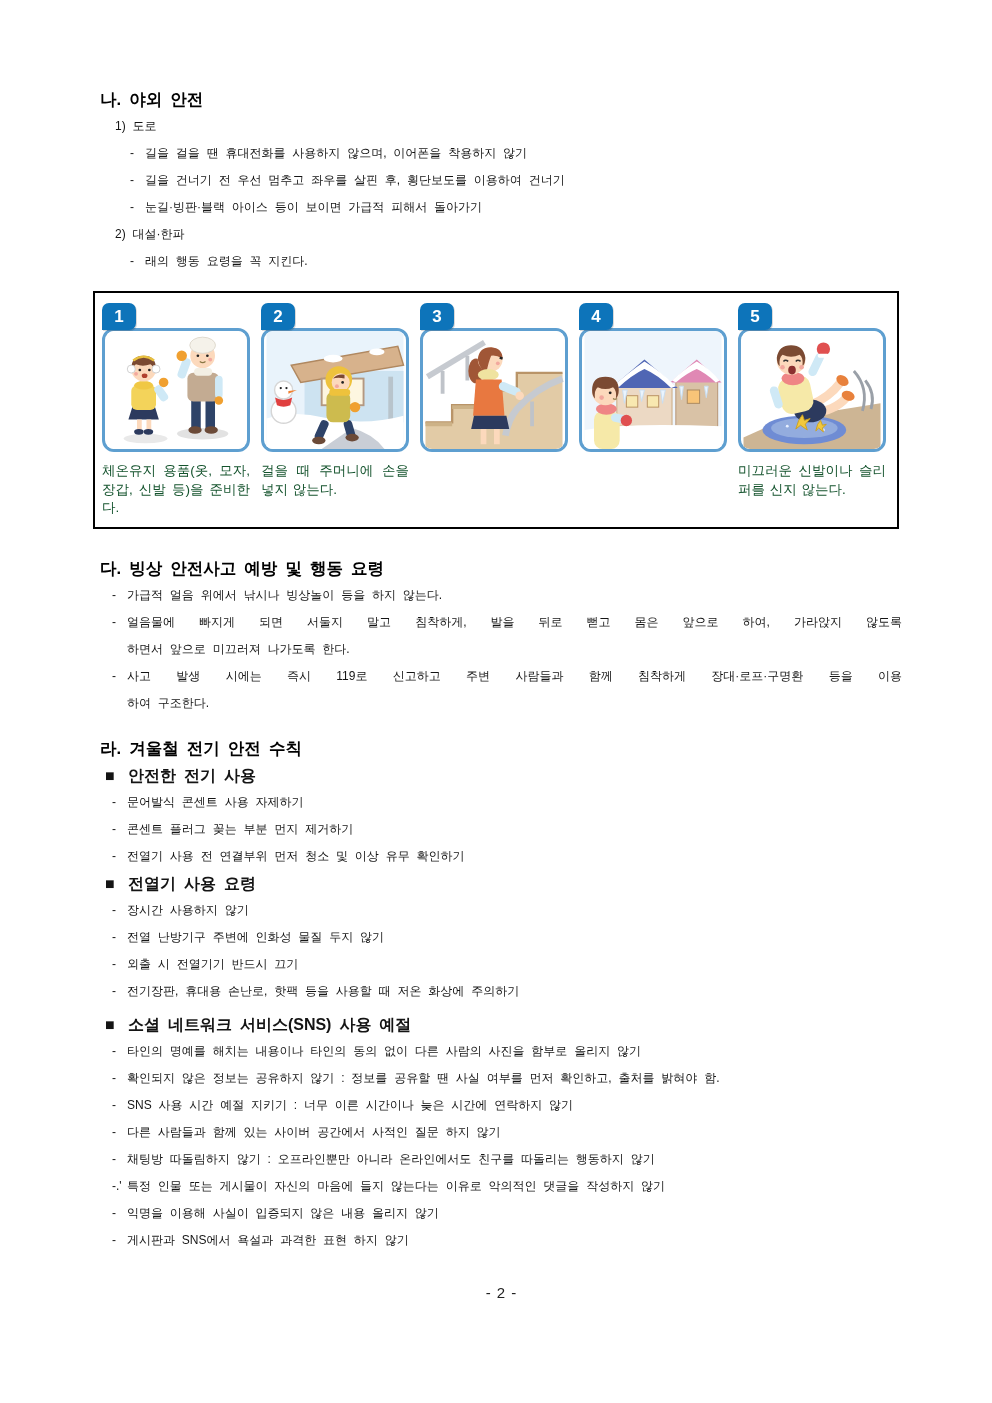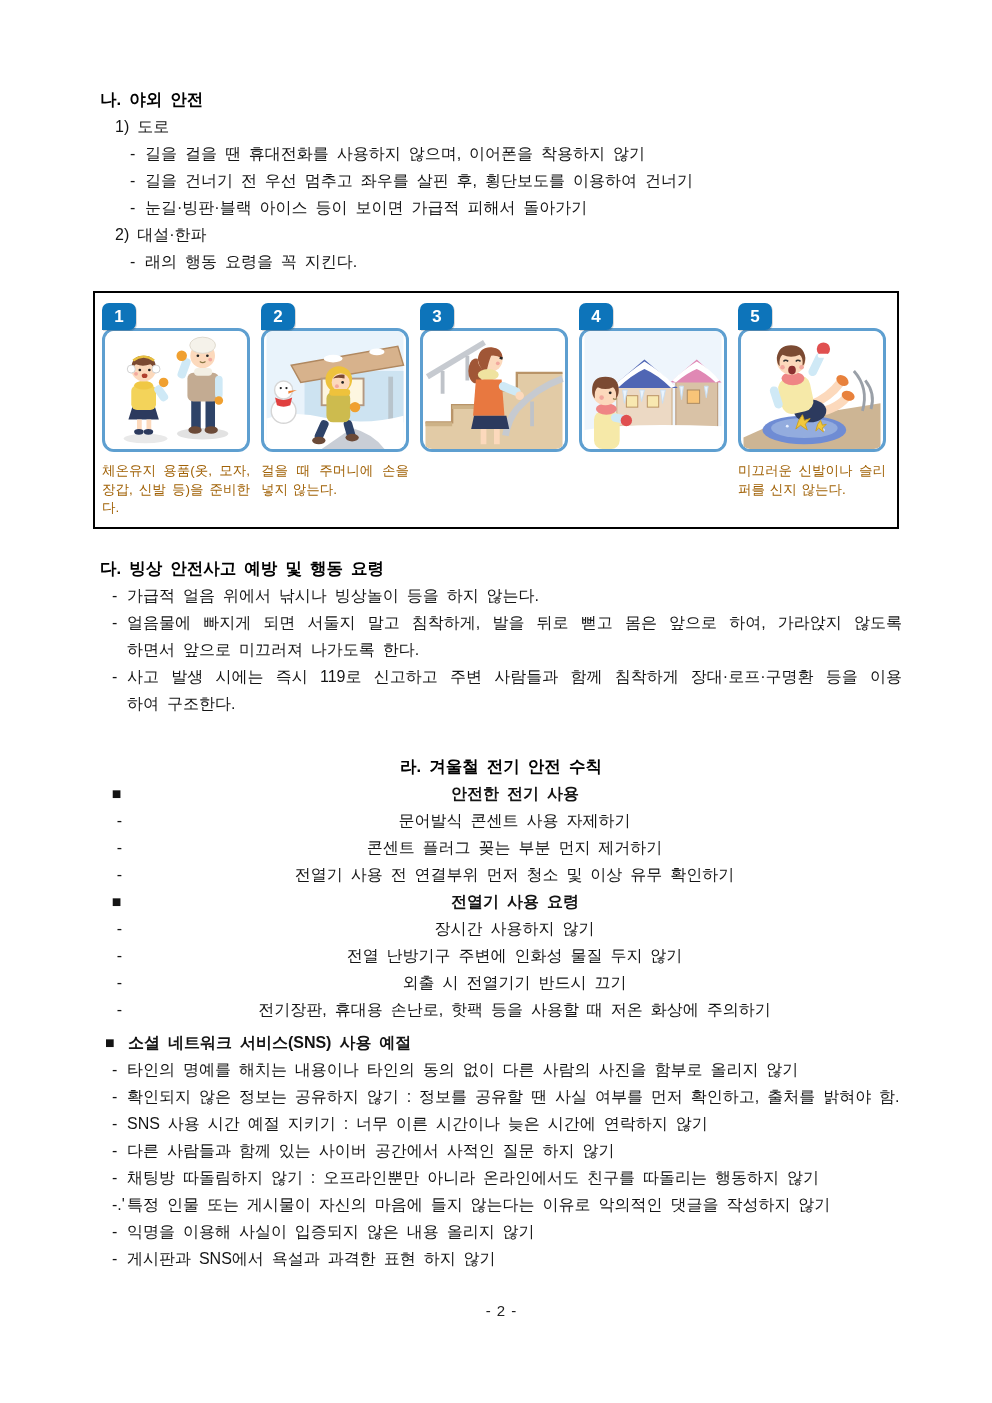--- a/index.html
+++ b/index.html
@@ -2,21 +2,21 @@
 <html lang="ko"><head>
 <meta charset="utf-8">
 <style>
   * { margin:0; padding:0; box-sizing:border-box; }
   html,body { width:992px; height:1403px; background:#ffffff; overflow:hidden; }
   body { font-family:"Liberation Sans","DejaVu Sans",sans-serif; color:#141414; position:relative; }
   .doc { position:absolute; left:100px; top:86px; width:802px; }
 
   .sec-title { font-size:16.5px; font-weight:bold; line-height:27px; word-spacing:3.5px; color:#000000; }
 
-  .block { display:flex; font-size:16px; line-height:27px; word-spacing:3.5px; }
+  .block { display:flex; font-size:12px; line-height:27px; word-spacing:3.5px; }
   .block .marker { flex:none; white-space:nowrap; }
   .block .lines { flex:1; min-width:0; }
   .b-num { margin-left:15px; }
   .b-sub { margin-left:5px; font-weight:bold; font-size:16px; }
   .b-sub .marker { width:23px; }
   .b-dash .marker { width:15px; }
   .b-dash.ind1 { margin-left:12px; }
   .b-dash.ind2 { margin-left:30px; }
   .line.fill { text-align-last:justify; text-align:justify; }
 
@@ -24,25 +24,25 @@
   .figurebox { width:806px; height:238px; margin:16px 0 26px -7px; border:2px solid #000;
                background:#fff; display:flex; gap:11px; padding:10px 4px 0 7px; }
   .panel { width:148px; flex:none; position:relative; }
   .num-badge { position:relative; z-index:2; width:34px; height:27px; background:#0d74ba;
                border-radius:7px 7px 7px 0; color:#fff; font-weight:bold; font-size:17px;
                display:flex; align-items:center; justify-content:center;
                box-shadow:1px 1px 0 rgba(0,0,0,.15); }
   .card { height:124px; margin-top:-2px; border:3px solid #5e9fd0; border-radius:12px;
           overflow:hidden; background:#fff; }
   .card svg { display:block; width:100%; height:100%; }
-  .caption { margin-top:10px; font-size:13.5px; line-height:18.5px; color:#a16207;
+  .caption { margin-top:10px; font-size:13.5px; line-height:18.5px; color:#14532d;
              text-align:justify; word-break:break-all; word-spacing:1px; }
 
   .sec--ice { margin-top:4px; }
-  .sec--electric { margin-top:36px;text-align:center; }
+  .sec--electric { margin-top:18px; }
   .sec--sns { margin-top:6px; }
   .page-num { margin-top:30px; text-align:center; font-size:15px; word-spacing:2px; color:#222; }
 </style>
 </head>
 <body>
 
 <div class="doc">
 
   <section class="sec sec--outdoor">
     <h2 class="sec-title">나. 야외 안전</h2>

